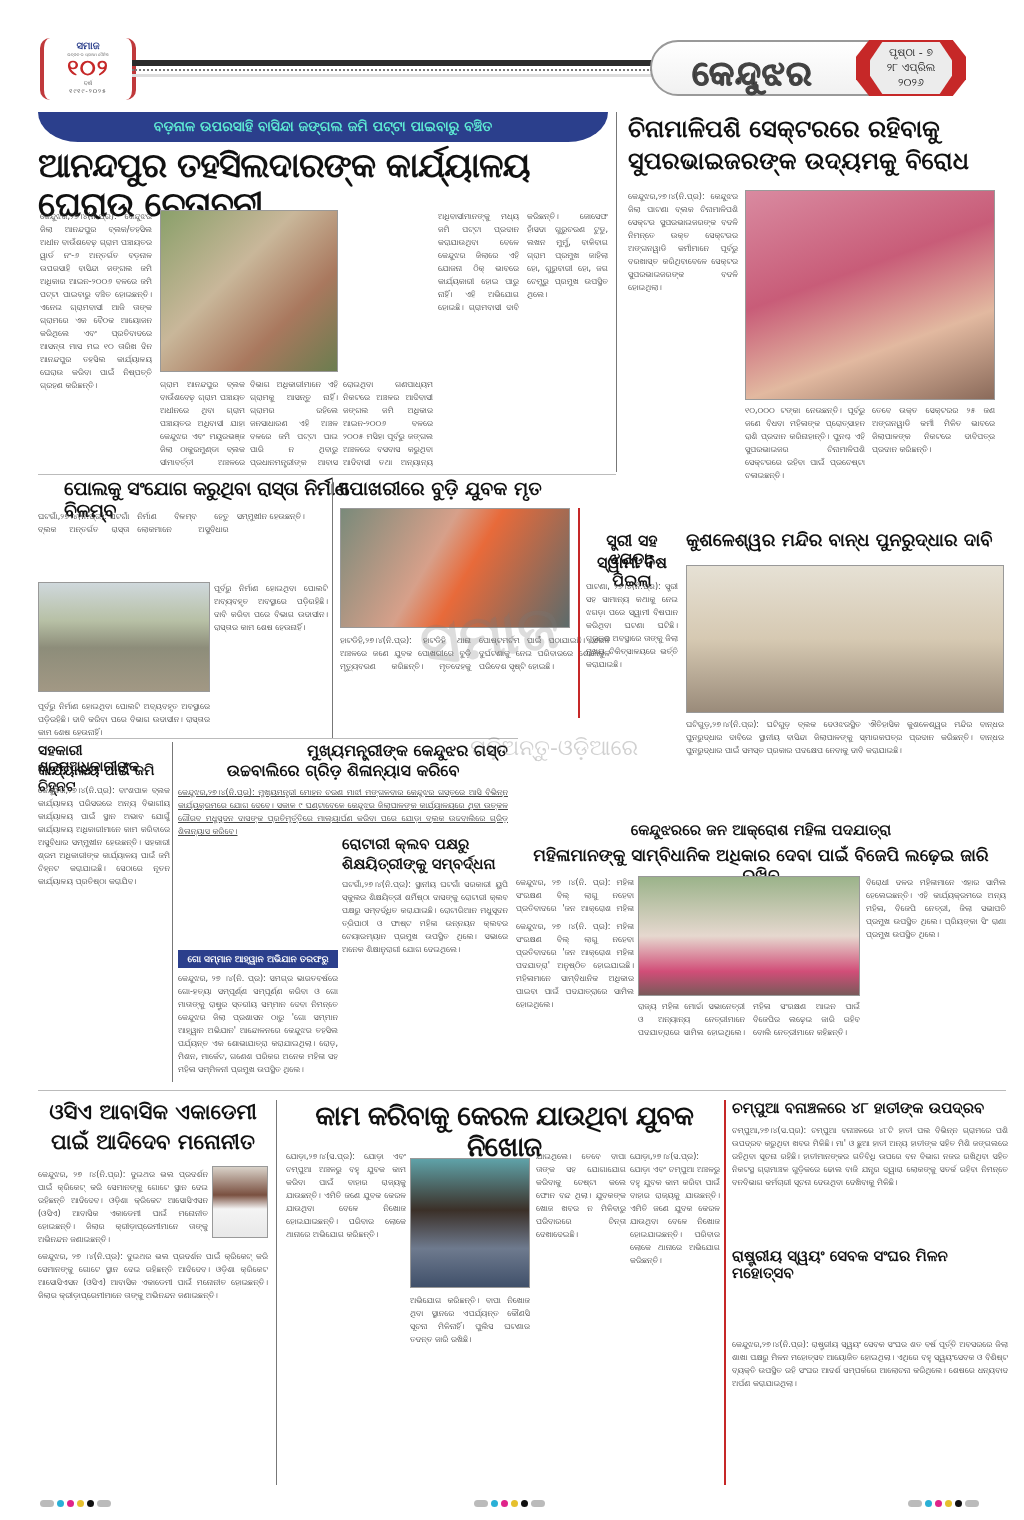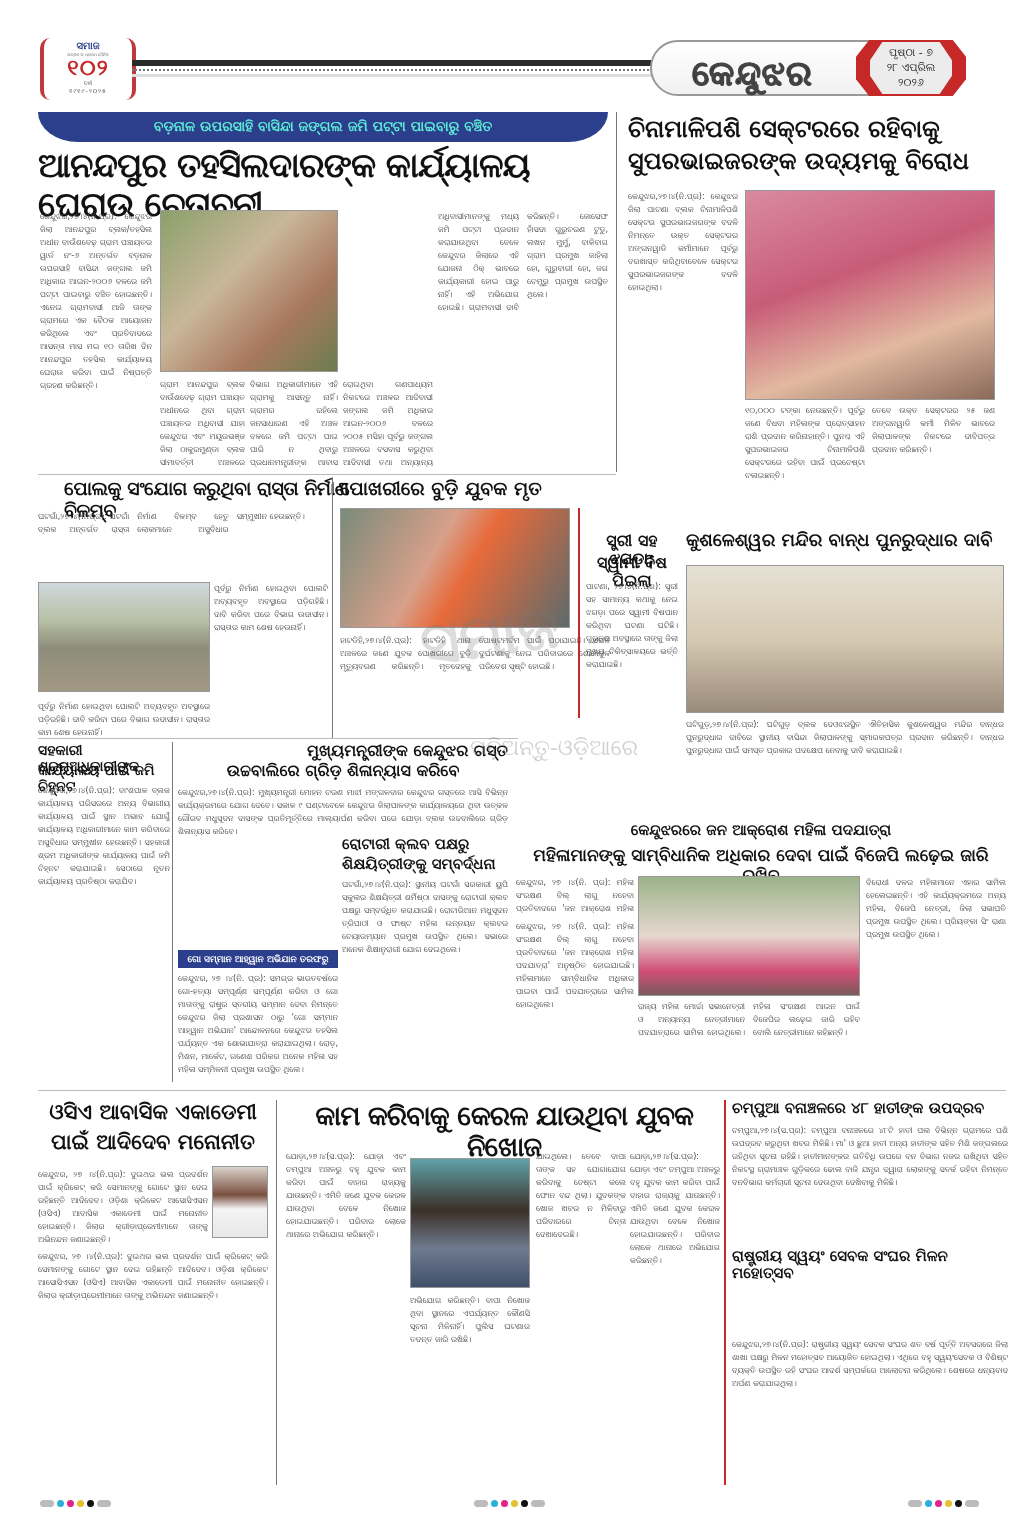--- a/index.html
+++ b/index.html
@@ -99,21 +99,21 @@
 <div class="abs hrule" style="left:38px;top:738px;width:480px;"></div>
 
 <div class="abs headline" style="left:38px;top:742px;width:132px;font-size:14px;">ସହକାରୀ ଶ୍ରମଅଧିକାରୀଙ୍କ</div>
 <div class="abs headline" style="left:38px;top:762px;width:132px;font-size:14px;">କାର୍ଯ୍ୟାଳୟ ପାଇଁ ଜମି ଚିହ୍ନଟ</div>
 <div class="abs body-text" style="left:38px;top:784px;width:132px;height:300px;">କେନ୍ଦୁଝର,୨୭।୪(ନି.ପ୍ର): ବାଂଶପାଳ ବ୍ଲକ କାର୍ଯ୍ୟାଳୟ ପରିସରରେ ଅନ୍ୟ ବିଭାଗୀୟ କାର୍ଯ୍ୟାଳୟ ପାଇଁ ସ୍ଥାନ ଅଭାବ ଯୋଗୁଁ କାର୍ଯ୍ୟାଳୟ ଅଧିକାରୀମାନେ କାମ କରିବାରେ ଅସୁବିଧାର ସମ୍ମୁଖୀନ ହେଉଛନ୍ତି। ସହକାରୀ ଶ୍ରମ ଅଧିକାରୀଙ୍କ କାର୍ଯ୍ୟାଳୟ ପାଇଁ ଜମି ଚିହ୍ନଟ କରାଯାଇଛି। ସେଠାରେ ନୂତନ କାର୍ଯ୍ୟାଳୟ ପ୍ରତିଷ୍ଠା କରାଯିବ।</div>
 
 <div class="abs vrule" style="left:172px;top:742px;height:340px;"></div>
 
 <div class="abs headline" style="left:178px;top:742px;width:330px;font-size:16px;text-align:right;">ମୁଖ୍ୟମନ୍ତ୍ରୀଙ୍କ କେନ୍ଦୁଝର ଗସ୍ତ</div>
 <div class="abs headline" style="left:178px;top:762px;width:330px;font-size:16px;text-align:center;">ଉଚ୍ଚବାଲିରେ ଗ୍ରିଡ଼ ଶିଳାନ୍ୟାସ କରିବେ</div>
-<div class="abs body-text" style="left:178px;top:786px;width:330px;height:160px;">କେନ୍ଦୁଝର,୨୭।୪(ନି.ପ୍ର): ମୁଖ୍ୟମନ୍ତ୍ରୀ ମୋହନ ଚରଣ ମାଝୀ ମଙ୍ଗଳବାର କେନ୍ଦୁଝର ଗସ୍ତରେ ଆସି ବିଭିନ୍ନ କାର୍ଯ୍ୟକ୍ରମରେ ଯୋଗ ଦେବେ। ସକାଳ ୯ ଘଣ୍ଟାବେଳେ କେନ୍ଦୁଝର ଜିଲାପାଳଙ୍କ କାର୍ଯ୍ୟାଳୟରେ ଥିବା ଉତ୍କଳ ଗୌରବ ମଧୁସୂଦନ ଦାସଙ୍କ ପ୍ରତିମୂର୍ତ୍ତିରେ ମାଲ୍ୟାର୍ପଣ କରିବା ପରେ ଯୋଡ଼ା ବ୍ଲକ ଉଚ୍ଚବାଲିରେ ଗ୍ରିଡ଼ ଶିଳାନ୍ୟାସ କରିବେ।</div>
+<div class="abs body-text" style="left:178px;top:786px;width:330px;height:160px;text-decoration:underline;">କେନ୍ଦୁଝର,୨୭।୪(ନି.ପ୍ର): ମୁଖ୍ୟମନ୍ତ୍ରୀ ମୋହନ ଚରଣ ମାଝୀ ମଙ୍ଗଳବାର କେନ୍ଦୁଝର ଗସ୍ତରେ ଆସି ବିଭିନ୍ନ କାର୍ଯ୍ୟକ୍ରମରେ ଯୋଗ ଦେବେ। ସକାଳ ୯ ଘଣ୍ଟାବେଳେ କେନ୍ଦୁଝର ଜିଲାପାଳଙ୍କ କାର୍ଯ୍ୟାଳୟରେ ଥିବା ଉତ୍କଳ ଗୌରବ ମଧୁସୂଦନ ଦାସଙ୍କ ପ୍ରତିମୂର୍ତ୍ତିରେ ମାଲ୍ୟାର୍ପଣ କରିବା ପରେ ଯୋଡ଼ା ବ୍ଲକ ଉଚ୍ଚବାଲିରେ ଗ୍ରିଡ଼ ଶିଳାନ୍ୟାସ କରିବେ।</div>
 
 <div class="abs" style="left:178px;top:950px;width:160px;height:18px;background:#2b3f8c;">
   <div class="headline" style="color:#fff;font-size:9px;text-align:center;line-height:18px;">ଗୋ ସମ୍ମାନ ଆହ୍ୱାନ ଅଭିଯାନ ତରଫରୁ ଶୋଭାଯାତ୍ରା</div>
 </div>
 <div class="abs body-text" style="left:178px;top:972px;width:160px;height:110px;">କେନ୍ଦୁଝର, ୨୭ ।୪(ନି. ପ୍ର): ସମଗ୍ର ଭାରତବର୍ଷରେ ଗୋ-ହତ୍ୟା ସମ୍ପୂର୍ଣ୍ଣ ସମ୍ପୂର୍ଣ୍ଣ କରିବା ଓ ଗୋ ମାତାଙ୍କୁ ରାଷ୍ଟ୍ର ସ୍ତରୀୟ ସମ୍ମାନ ଦେବା ନିମନ୍ତେ କେନ୍ଦୁଝର ଜିଲା ପ୍ରଶାସନ ଠାରୁ 'ଗୋ ସମ୍ମାନ ଆହ୍ୱାନ ଅଭିଯାନ' ଆନ୍ଦୋଳନରେ କେନ୍ଦୁଝର ତହସିଲ ପର୍ଯ୍ୟନ୍ତ ଏକ ଶୋଭାଯାତ୍ରା କରାଯାଇଥିଲା। ରୋଡ଼, ମିଶନ, ମାର୍କେଟ, ଗଣେଶ ପରିକର ଅନେକ ମହିଳା ସହ ମହିଳା ସମ୍ମିଳନୀ ପ୍ରମୁଖ ଉପସ୍ଥିତ ଥିଲେ।</div>
 
 <div class="abs headline" style="left:342px;top:836px;width:170px;font-size:15px;">ରୋଟାରୀ କ୍ଲବ ପକ୍ଷରୁ</div>
 <div class="abs headline" style="left:342px;top:856px;width:170px;font-size:15px;">ଶିକ୍ଷୟିତ୍ରୀଙ୍କୁ ସମ୍ବର୍ଦ୍ଧନା</div>
 <div class="abs body-text" style="left:342px;top:878px;width:166px;height:200px;">ଘଟଗାଁ,୨୭।୪(ନି.ପ୍ର): ସ୍ଥାନୀୟ ଘଟଗାଁ ସରକାରୀ ୟୁପି ସ୍କୁଲର ଶିକ୍ଷୟିତ୍ରୀ ଶର୍ମିଷ୍ଠା ଦାସଙ୍କୁ ରୋଟାରୀ କ୍ଲବ ପକ୍ଷରୁ ସମ୍ବର୍ଦ୍ଧିତ କରାଯାଇଛି। ରୋଟାରିଆନ ମଧୁସୂଦନ ତ୍ରିପାଠୀ ଓ ଫାଷ୍ଟ ମହିଳା ଉନ୍ନୟନ କ୍ଲବର ଚେୟାରମ୍ୟାନ ପ୍ରମୁଖ ଉପସ୍ଥିତ ଥିଲେ। ସଭାରେ ଅନେକ ଶିକ୍ଷାନୁରାଗୀ ଯୋଗ ଦେଇଥିଲେ।</div>
 

